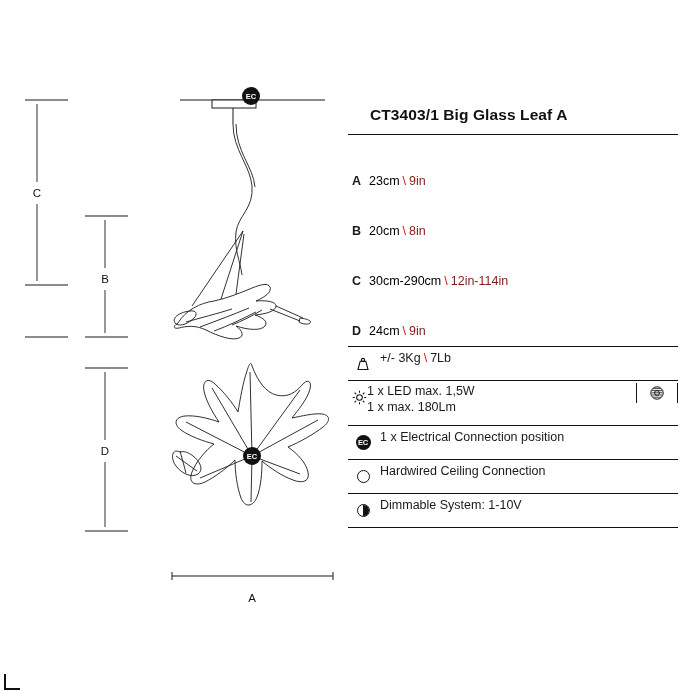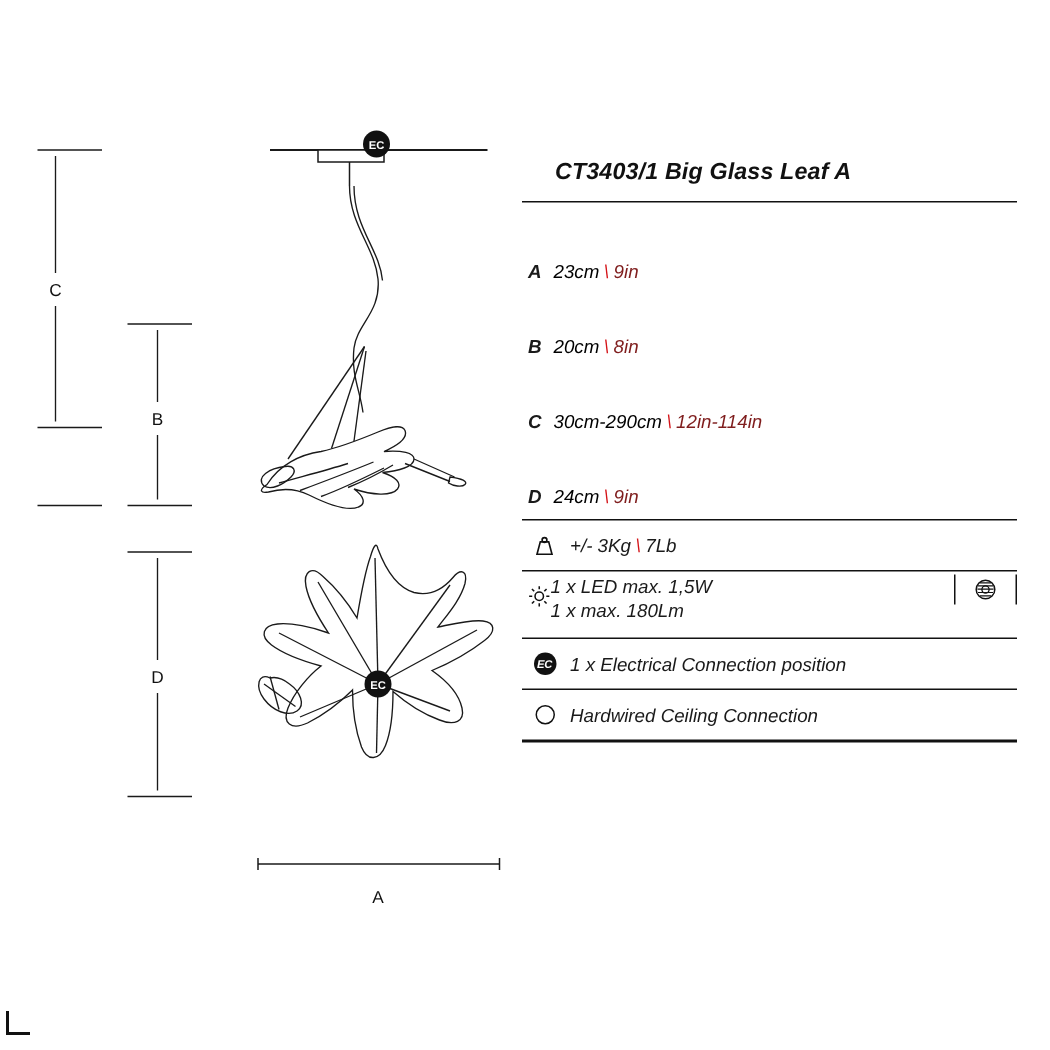--- a/index.html
+++ b/index.html
@@ -31,21 +31,20 @@
     height: 700px;
   }
   .drawing svg { display: block; }
 
   
   .spec {
     position: absolute;
     left: 348px;
     top: 100px;
     width: 330px;
-    font-style: italic;
   }
   .spec-title {
     font-size: 15.5px;
     font-weight: bold;
     color: #111;
     padding: 6px 2px 10px 22px;
     letter-spacing: .1px;
   }
   .rule {
     height: 1px;
@@ -68,21 +67,20 @@
     width: 17px;
     text-align: left;
     font-size: 12.5px;
   }
   .dim-metric { color: #000000; }
   .slash { color: #d41217; padding: 0 3px; }
   .dim-imperial { color: #7f1d1d; margin-top: 33px; }
 
   .row {
     display: flex;
-    align-items: center;
     min-height: 27px;
     padding: 3px 0 3px 4px;
     font-size: 12.5px;
   }
   .row .ico {
     width: 22px;
     min-width: 22px;
     display: flex;
     align-items: center;
     justify-content: center;
@@ -391,19 +389,25 @@
     <div class="rule"></div>
 
     <div class="row">
       <span class="ico">
         <span class="circle-ico"></span>
       </span>
       <span class="txt">Hardwired Ceiling Connection</span>
     </div>
     <div class="rule"></div>
 
+    <div class="row">
+      <span class="ico">
+        <span class="dim-ico"></span>
+      </span>
+      <span class="txt">Dimmable System: 1-10V</span>
+    </div>
     <div class="rule"></div>
 
   </div>
 
   <div class="corner-mark"></div>
 
 </div>
 
 </body></html>

